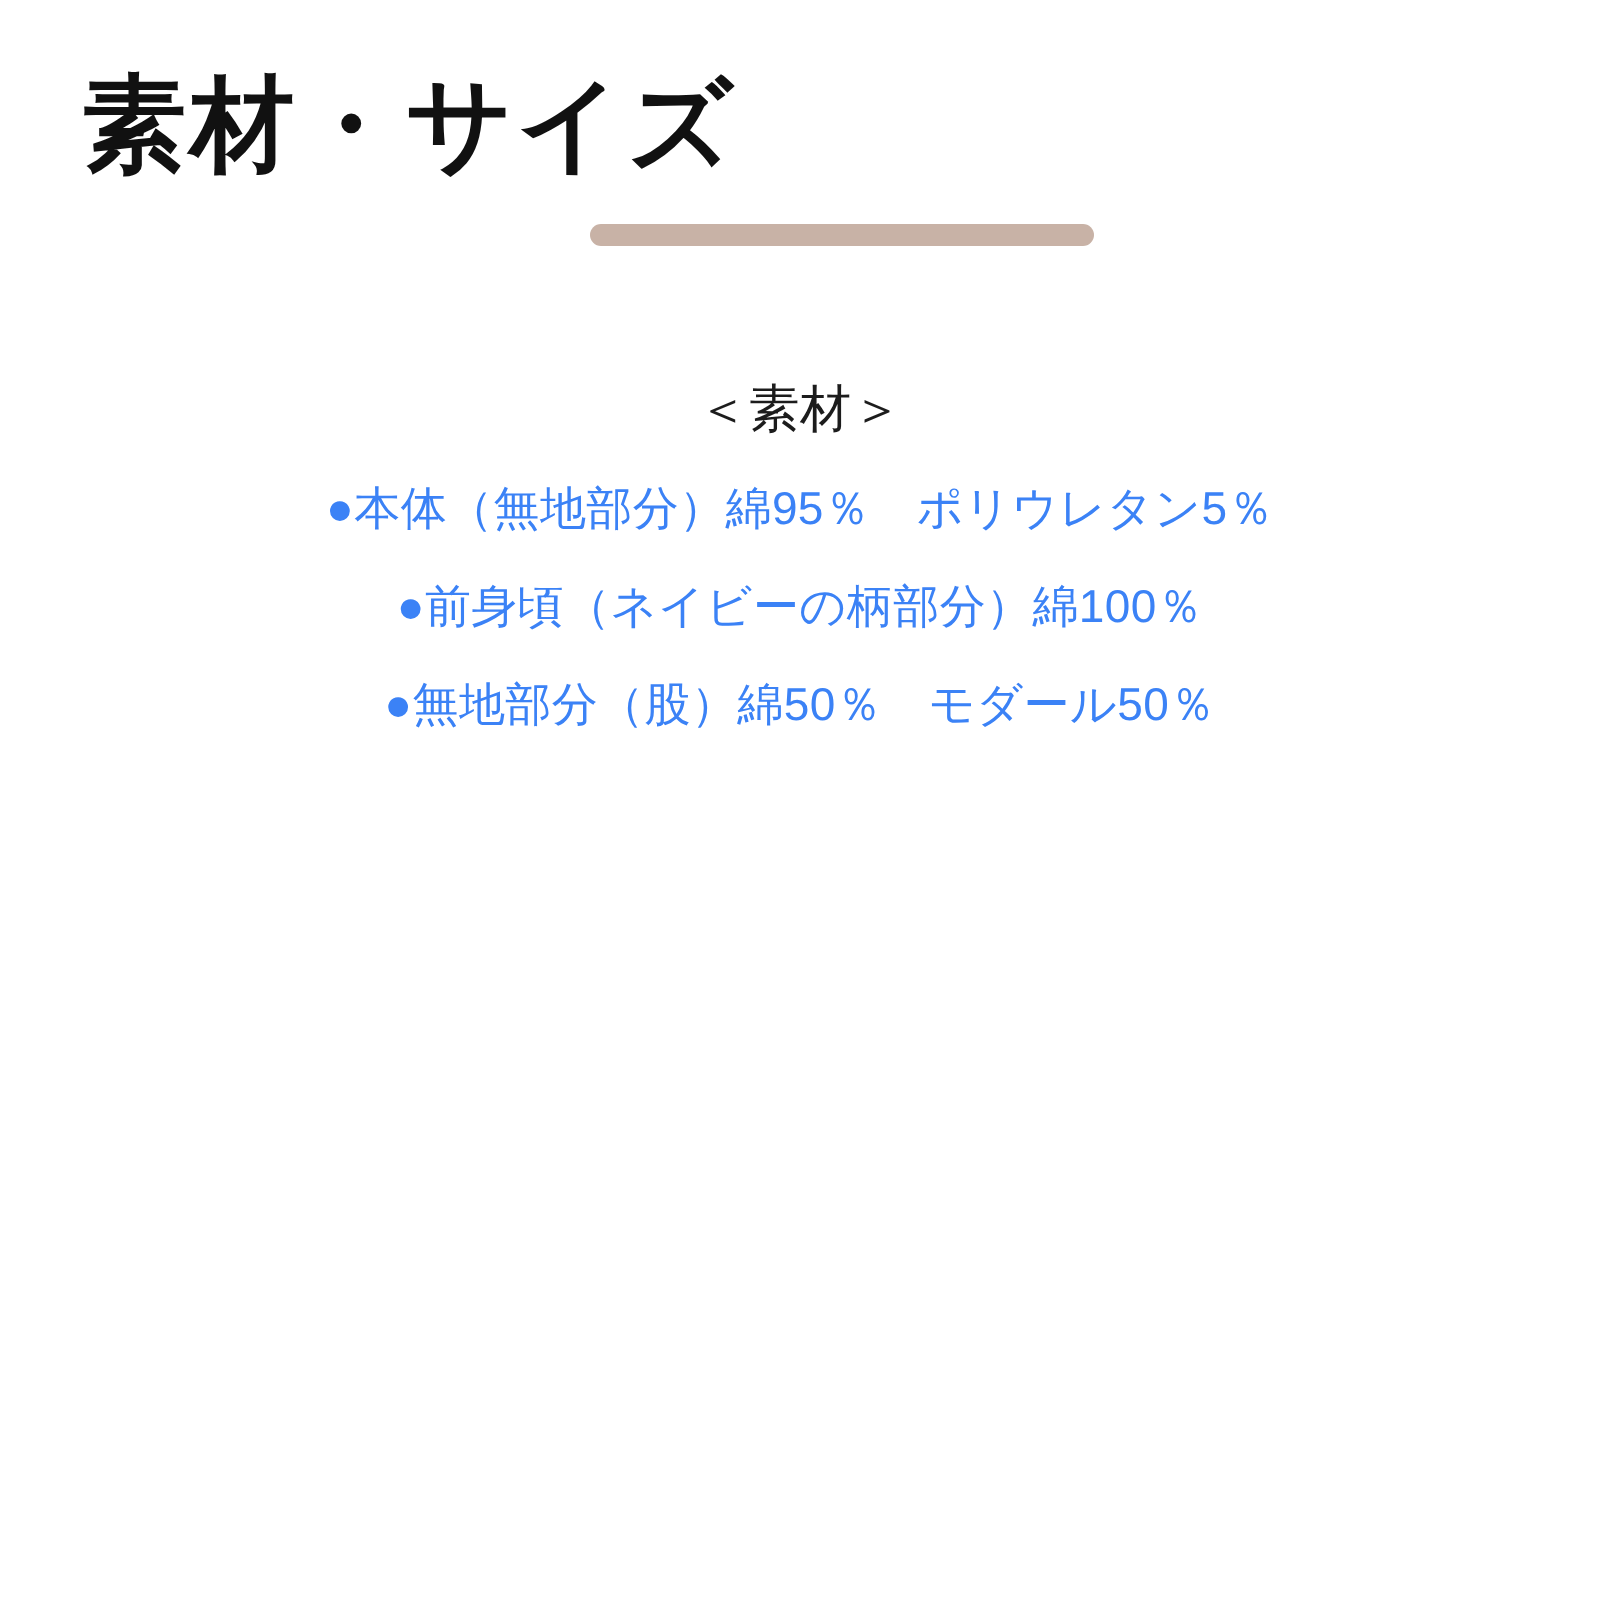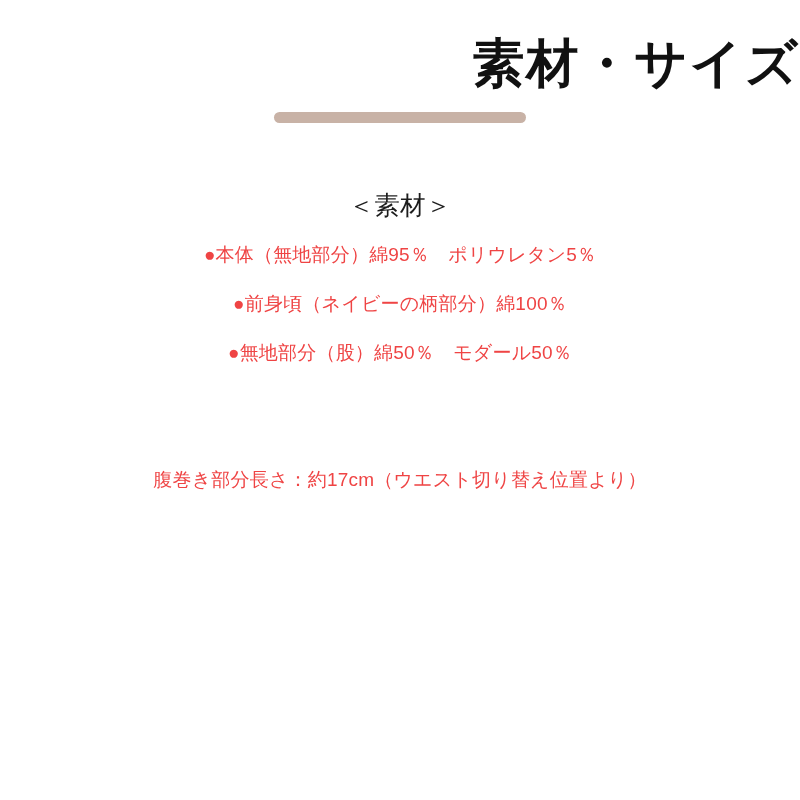--- a/index.html
+++ b/index.html
@@ -15,21 +15,22 @@
     overflow: hidden;
   }
   .page {
     position: relative;
     width: 800px;
     height: 800px;
     box-sizing: border-box;
   }
   .header {
     padding-top: 34px;
-    text-align: right;
+    text-align: left;
+    margin-left: 41px;
   }
   .title {
     font-size: 52px;
     font-weight: bold;
     letter-spacing: 2px;
     line-height: 1.15;
     color: #111111;
     margin: 0;
   }
   .underline {
@@ -41,23 +42,23 @@
   }
   .content {
     padding: 0 28px;
     margin-top: 58px;
   }
   .block {
     margin: 0;
     text-align: center;
   }
   .line {
-    font-size: 19px;
+    font-size: 23px;
     line-height: 49px;
-    color: #ef4444;
+    color: #3b82f6;
     white-space: nowrap;
     letter-spacing: 0.2px;
   }
   .section-label {
     font-size: 25.5px;
     line-height: 49px;
     letter-spacing: 0.2px;
   }
   .gap {
     height: 78px;
@@ -78,17 +79,16 @@
     <div class="block">
       <div class="section-label">＜素材＞</div>
       <div class="line">●本体（無地部分）綿95％　ポリウレタン5％</div>
       <div class="line">●前身頃（ネイビーの柄部分）綿100％</div>
       <div class="line">●無地部分（股）綿50％　モダール50％</div>
     </div>
 
     <div class="gap"></div>
 
     <div class="block">
-      <div class="line">腹巻き部分長さ：約17cm（ウエスト切り替え位置より）</div>
     </div>
 
   </div>
 </div>
 
 </body></html>

